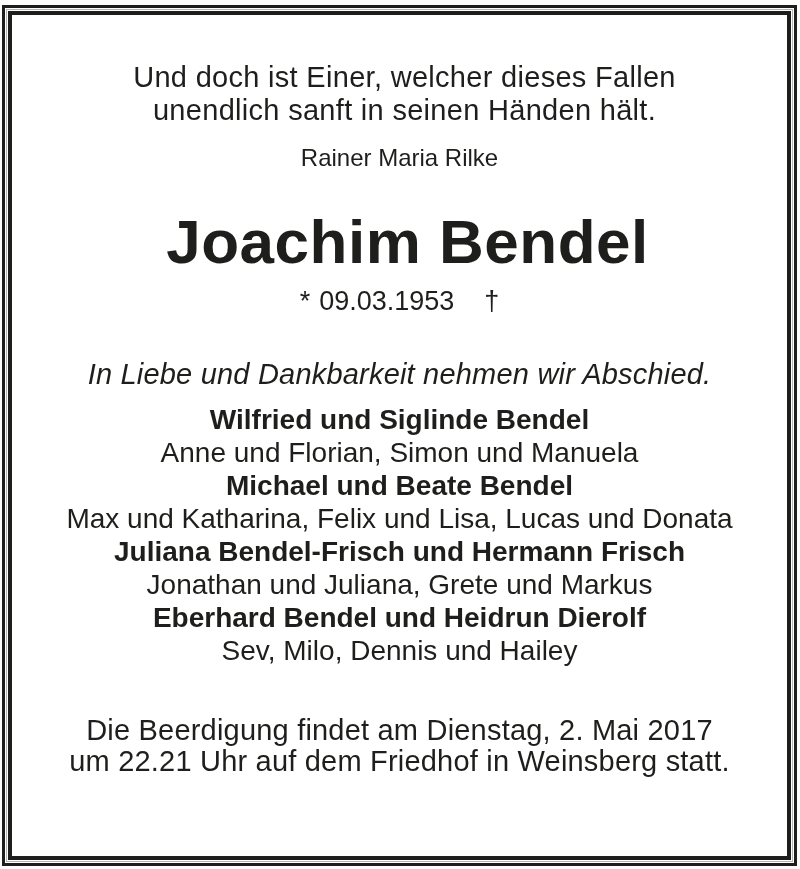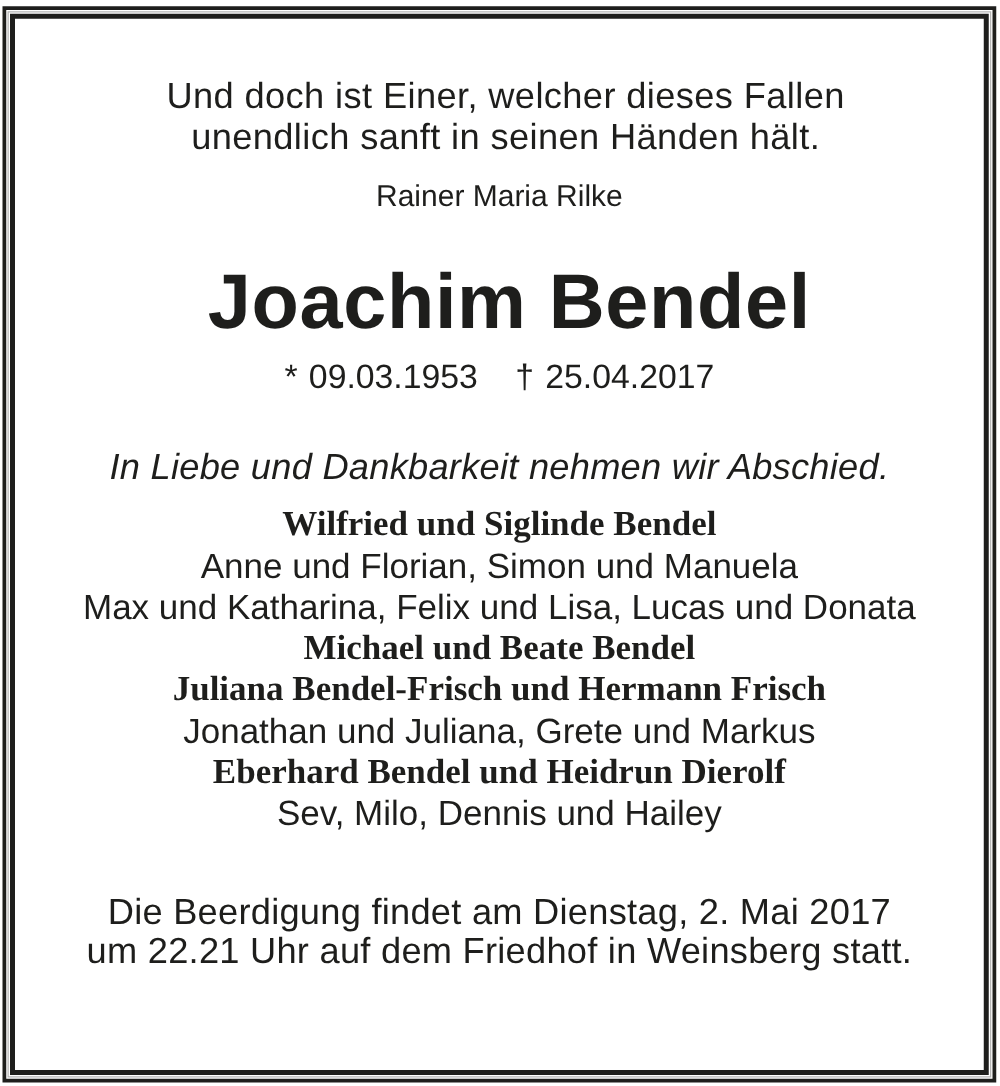--- a/index.html
+++ b/index.html
@@ -75,21 +75,20 @@
     letter-spacing: 0.2px;
     font-style: italic;
   }
   .mourners {
     margin-top: 13px;
     font-size: 28px;
     line-height: 33px;
   }
   .mourner-line.bold {
     font-weight: bold;
-    font-family: Liberation Serif, serif;
   }
   .funeral {
     margin-top: 48px;
     font-size: 29px;
     line-height: 31px;
     letter-spacing: 0.2px;
   }
   .address {
     margin-top: 41px;
     font-size: 28px;
@@ -112,31 +111,30 @@
 
       <div class="name">Joachim Bendel</div>
 
       <div class="dates">
         <span class="date-item">
           <span>*</span>
           <span>09.03.1953</span>
         </span>
         <span class="date-item">
           <span>†</span>
-          <span>25.04.2017</span>
         </span>
       </div>
 
       <div class="farewell">In Liebe und Dankbarkeit nehmen wir Abschied.</div>
 
       <div class="mourners">
         <div class="mourner-line bold">Wilfried und Siglinde Bendel</div>
         <div class="mourner-line">Anne und Florian, Simon und Manuela</div>
+        <div class="mourner-line bold">Michael und Beate Bendel</div>
         <div class="mourner-line">Max und Katharina, Felix und Lisa, Lucas und Donata</div>
-        <div class="mourner-line bold">Michael und Beate Bendel</div>
         <div class="mourner-line bold">Juliana Bendel-Frisch und Hermann Frisch</div>
         <div class="mourner-line">Jonathan und Juliana, Grete und Markus</div>
         <div class="mourner-line bold">Eberhard Bendel und Heidrun Dierolf</div>
         <div class="mourner-line">Sev, Milo, Dennis und Hailey</div>
       </div>
 
       <div class="funeral">
         <div>Die Beerdigung findet am Dienstag, 2. Mai 2017</div>
         <div>um 22.21 Uhr auf dem Friedhof in Weinsberg statt.</div>
       </div>

